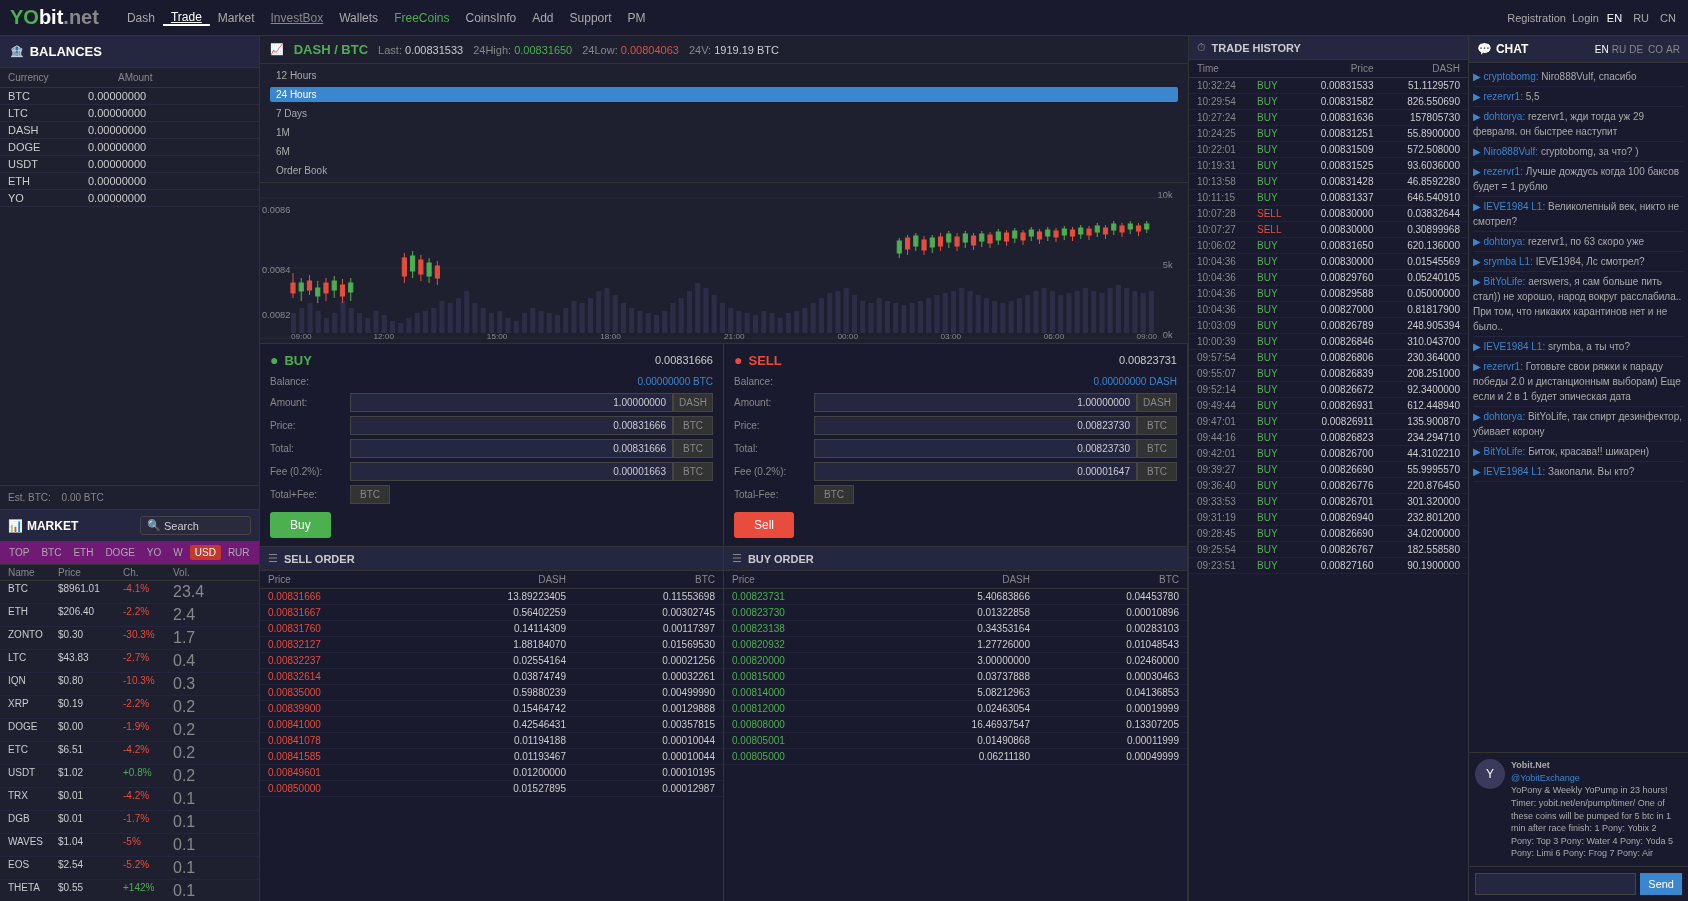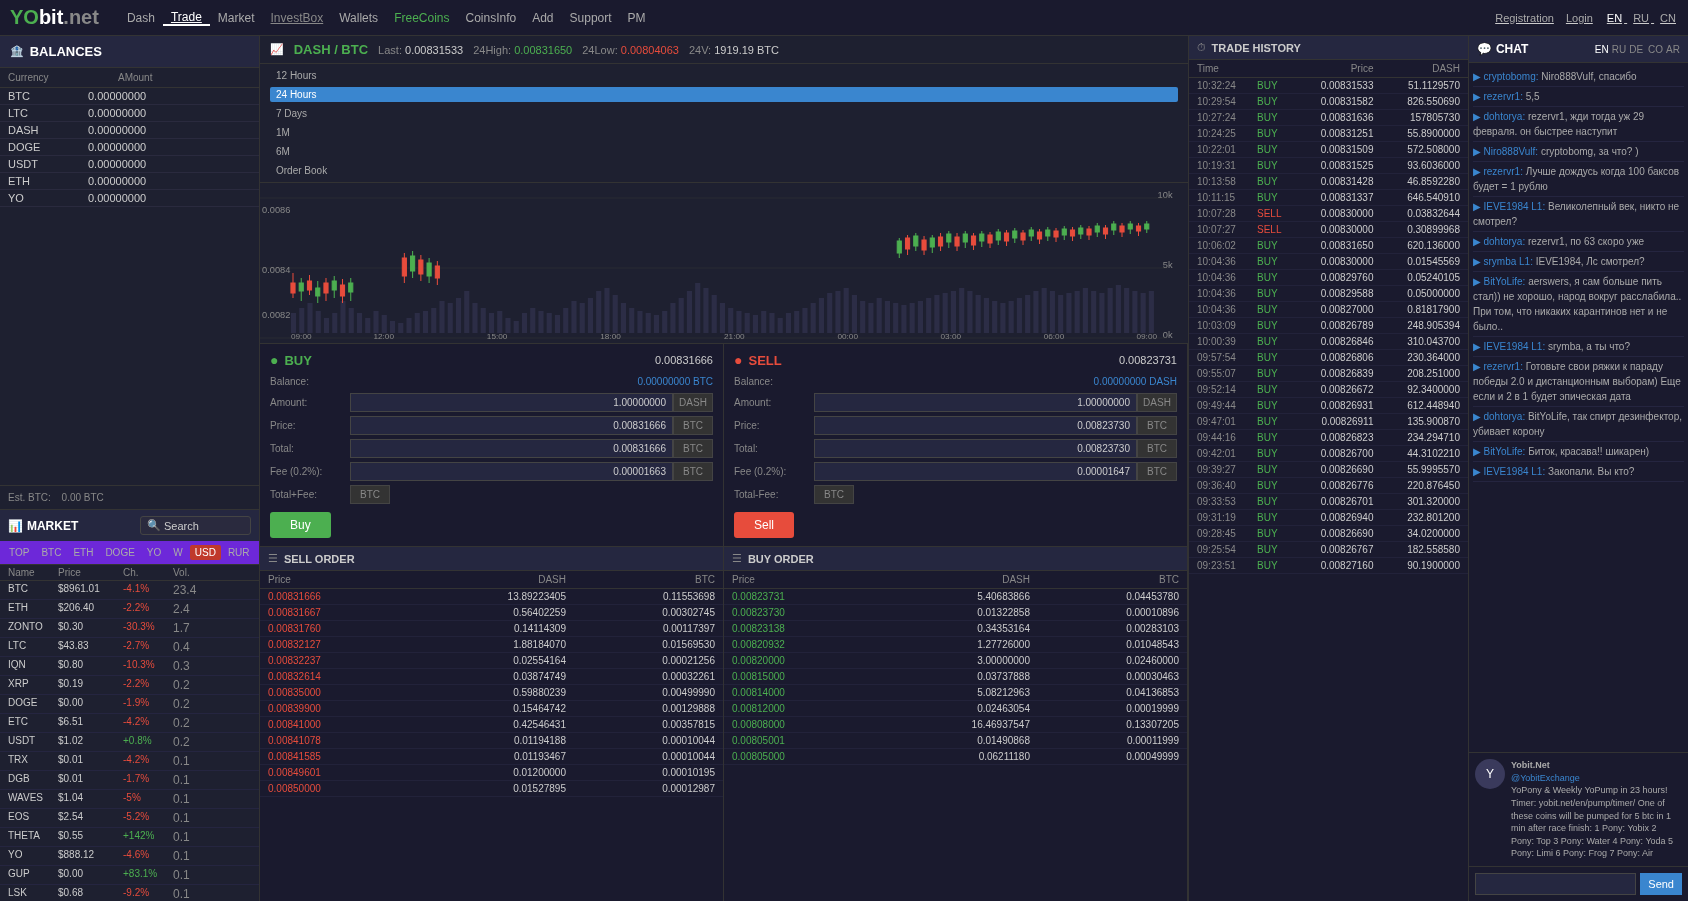--- a/index.html
+++ b/index.html
@@ -5,21 +5,21 @@
     * { margin: 0; padding: 0; box-sizing: border-box; }
     body { background: #1a1a2e; color: #ccc; font-family: Arial, sans-serif; font-size: 11px; overflow: hidden; }
     
     
     #header { background: #1a1a2e; display: flex; align-items: center; padding: 0 10px; height: 36px; border-bottom: 1px solid #333; }
     #logo { color: #fff; font-size: 20px; font-weight: bold; margin-right: 20px; }
     #logo span { color: #4CAF50; }
     .nav-item { color: #aaa; padding: 0 8px; cursor: pointer; font-size: 12px; text-decoration: none; }
     .nav-item.active { color: #fff; border-bottom: 2px solid #fff; }
     .nav-item.green { color: #4CAF50; }
-    .nav-right { margin-left: auto; display: flex; align-items: center; gap: 12px; text-decoration: underline; }
+    .nav-right { margin-left: auto; display: flex; align-items: center; gap: 6px; }
     .nav-right a { color: #aaa; font-size: 12px; cursor: pointer; }
     .lang-links { color: #aaa; font-size: 11px; }
     .lang-links span { cursor: pointer; padding: 0 2px; }
     .lang-links span.active { color: #fff; }
 
     
     #main { display: flex; height: calc(100vh - 36px); overflow: hidden; }
 
     
     #sidebar { width: 260px; background: #1e2030; border-right: 1px solid #333; display: flex; flex-direction: column; overflow: hidden; }
@@ -34,36 +34,36 @@
     .balance-row .coin { width: 80px; color: #ccc; font-size: 11px; }
     .balance-row .amount { color: #ccc; font-size: 11px; }
     #est-btc { padding: 6px 8px; border-top: 1px solid #333; color: #888; font-size: 10px; }
 
     
     #market-section { border-top: 1px solid #333; background: #1e2030; }
     #market-header { background: #252740; padding: 6px 8px; display: flex; align-items: center; justify-content: space-between; }
     #market-title { color: #fff; font-size: 12px; font-weight: bold; display: flex; align-items: center; gap: 4px; }
     #search-box { display: flex; align-items: center; background: #2a2a3e; border: 1px solid #444; padding: 2px 6px; border-radius: 3px; }
     #search-box input { background: transparent; border: none; color: #ccc; font-size: 11px; width: 80px; outline: none; }
-    .market-tabs { display: flex; padding: 4px 4px; gap: 2px; background: #6d28d9; border-bottom: 1px solid #333; }
+    .market-tabs { display: flex; padding: 4px 4px; gap: 2px; background: #701a75; border-bottom: 1px solid #333; }
     .market-tab { padding: 2px 5px; color: #aaa; cursor: pointer; border-radius: 2px; font-size: 10px; }
     .market-tab.usd-active { background: #c0392b; color: #fff; }
     .market-col-header { display: flex; padding: 2px 8px; border-bottom: 1px solid #333; }
     .market-col-header span { font-size: 10px; color: #888; }
     .market-col-header span:nth-child(1) { width: 50px; }
     .market-col-header span:nth-child(2) { width: 65px; }
     .market-col-header span:nth-child(3) { width: 50px; }
     .market-col-header span:nth-child(4) { width: 30px; }
     .market-list { overflow-y: auto; max-height: 320px; }
     .market-row { display: flex; padding: 2px 8px; border-bottom: 1px solid #252540; cursor: pointer; }
     .market-row span:nth-child(1) { width: 50px; color: #ccc; font-size: 10px; }
     .market-row span:nth-child(2) { width: 65px; color: #ccc; font-size: 10px; }
     .market-row .pos { color: #4CAF50; font-size: 10px; width: 50px; }
     .market-row .neg { color: #e74c3c; font-size: 10px; width: 50px; }
-    .market-row span:nth-child(4) { color: #888; font-size: 12px; width: 30px; }
+    .market-row span:nth-child(4) { color: #888; font-size: 16px; width: 30px; }
 
     
     #center { flex: 1; display: flex; flex-direction: column; overflow: hidden; background: #181828; }
     
     
     #chart-area { background: #1e2030; border-bottom: 1px solid #333; }
     #chart-header { display: flex; align-items: center; padding: 6px 10px; border-bottom: 1px solid #333; gap: 10px; }
     .chart-stat { font-size: 11px; color: #888; }
     .chart-stat .val { color: #e74c3c; }
     .chart-stat .val-green { color: #4CAF50; }

